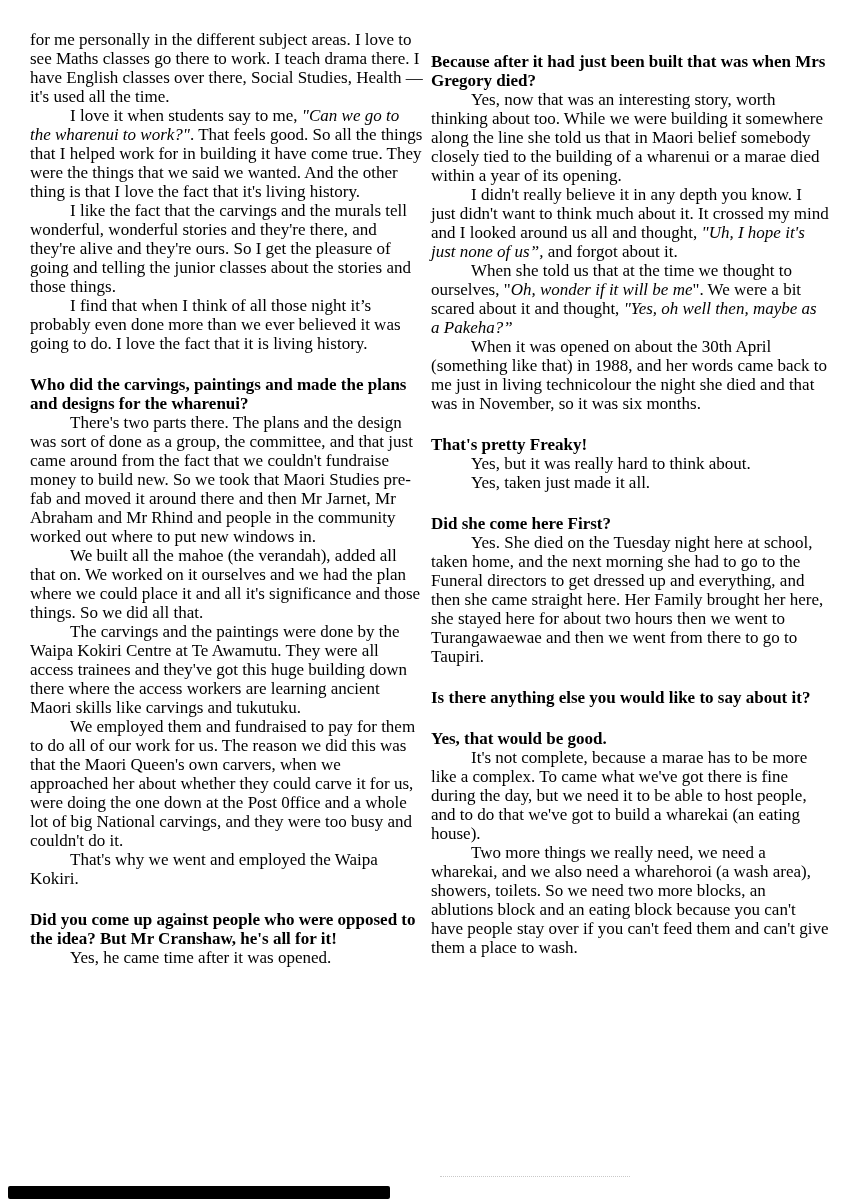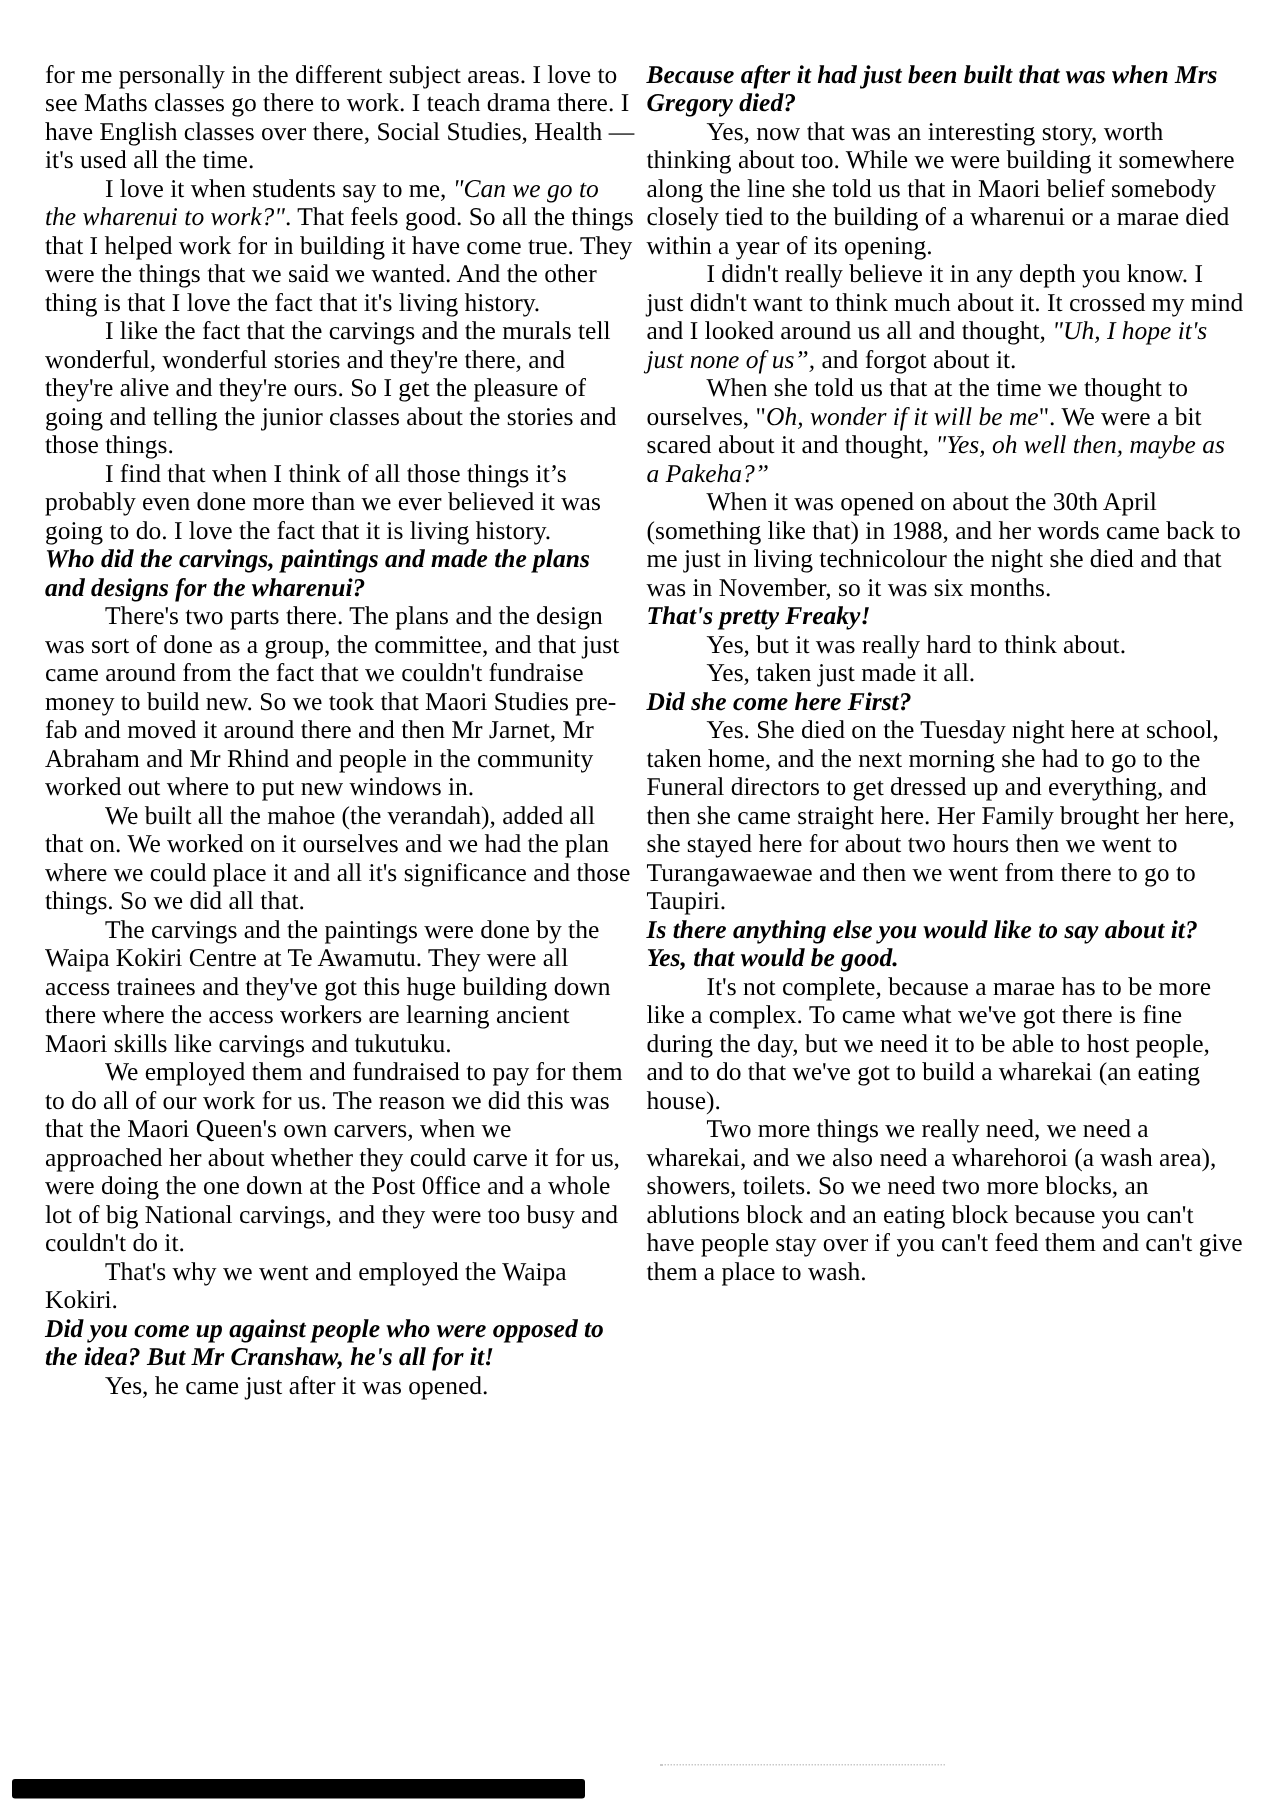--- a/index.html
+++ b/index.html
@@ -11,33 +11,33 @@
     position: relative;
     width: 848px;
     height: 1200px;
     background: #ffffff;
     overflow: hidden;
     font-family: "Liberation Serif", "DejaVu Serif", serif;
     color: #000000;
   }
   .col {
     position: absolute;
-    top: 40px;
+    top: 30px;
     font-size: 17px;
     line-height: 19px;
     text-align: left;
     letter-spacing: 0px;
   }
   .col-left  { left: 30px;  width: 393px; }
   .col-right { left: 431px; width: 398px; }
   .block { margin: 0; padding: 0; }
   .block.indent { text-indent: 40px; }
   .block.question {
     font-weight: bold;
-    font-style: italic;
+    margin-top: 22px;
   }
   .it { font-style: italic; }
   .scan-bar {
     position: absolute;
     left: 8px;
     top: 1186px;
     width: 382px;
     height: 13px;
     background: #000000;
     border-radius: 2px;
@@ -52,29 +52,29 @@
   }
 </style>
 </head>
 <body>
 
 <div class="page">
   <div class="col col-left" id="col-left">
       <p class="block answer"><span>for me personally in the different subject areas. I love to see Maths classes go there to work. I teach drama there. I have English classes over there, Social Studies, Health — it's used all the time.</span></p>
       <p class="block answer indent"><span>I love it when students say to me, </span><span class="it">"Can we go to the wharenui to work?"</span><span>. That feels good. So all the things that I helped work for in building it have come true. They were the things that we said we wanted. And the other thing is that I love the fact that it's living history.</span></p>
       <p class="block answer indent"><span>I like the fact that the carvings and the murals tell wonderful, wonderful stories and they're there, and they're alive and they're ours. So I get the pleasure of going and telling the junior classes about the stories and those things.</span></p>
-      <p class="block answer indent"><span>I find that when I think of all those things it’s probably even done more than we ever believed it was going to do. I love the fact that it is living history.</span></p>
+      <p class="block answer indent"><span>I find that when I think of all those night it’s probably even done more than we ever believed it was going to do. I love the fact that it is living history.</span></p>
       <p class="block question"><span>Who did the carvings, paintings and made the plans and designs for the wharenui?</span></p>
       <p class="block answer indent"><span>There's two parts there. The plans and the design was sort of done as a group, the committee, and that just came around from the fact that we couldn't fundraise money to build new. So we took that Maori Studies pre-fab and moved it around there and then Mr Jarnet, Mr Abraham and Mr Rhind and people in the community worked out where to put new windows in.</span></p>
       <p class="block answer indent"><span>We built all the mahoe (the verandah), added all that on. We worked on it ourselves and we had the plan where we could place it and all it's significance and those things. So we did all that.</span></p>
       <p class="block answer indent"><span>The carvings and the paintings were done by the Waipa Kokiri Centre at Te Awamutu. They were all access trainees and they've got this huge building down there where the access workers are learning ancient Maori skills like carvings and tukutuku.</span></p>
       <p class="block answer indent"><span>We employed them and fundraised to pay for them to do all of our work for us. The reason we did this was that the Maori Queen's own carvers, when we approached her about whether they could carve it for us, were doing the one down at the Post 0ffice and a whole lot of big National carvings, and they were too busy and couldn't do it.</span></p>
       <p class="block answer indent"><span>That's why we went and employed the Waipa Kokiri.</span></p>
       <p class="block question"><span>Did you come up against people who were opposed to the idea? But Mr Cranshaw, he's all for it!</span></p>
-      <p class="block answer indent"><span>Yes, he came just after it was opened.</span></p>
+      <p class="block answer indent"><span>Yes, he came time after it was opened.</span></p>
     </div>
   <div class="col col-right" id="col-right">
       <p class="block question"><span>Because after it had just been built that was when Mrs Gregory died?</span></p>
       <p class="block answer indent"><span>Yes, now that was an interesting story, worth thinking about too. While we were building it somewhere along the line she told us that in Maori belief somebody closely tied to the building of a wharenui or a marae died within a year of its opening.</span></p>
       <p class="block answer indent"><span>I didn't really believe it in any depth you know. I just didn't want to think much about it. It crossed my mind and I looked around us all and thought, </span><span class="it">"Uh, I hope it's just none of us”,</span><span> and forgot about it.</span></p>
       <p class="block answer indent"><span>When she told us that at the time we thought to ourselves, "</span><span class="it">Oh, wonder if it will be me</span><span>". We were a bit scared about it and thought, </span><span class="it">"Yes, oh well then, maybe as a Pakeha?”</span></p>
       <p class="block answer indent"><span>When it was opened on about the 30th April (something like that) in 1988, and her words came back to me just in living technicolour the night she died and that was in November, so it was six months.</span></p>
       <p class="block question"><span>That's pretty Freaky!</span></p>
       <p class="block answer indent"><span>Yes, but it was really hard to think about.</span></p>
       <p class="block answer indent"><span>Yes, taken just made it all.</span></p>

